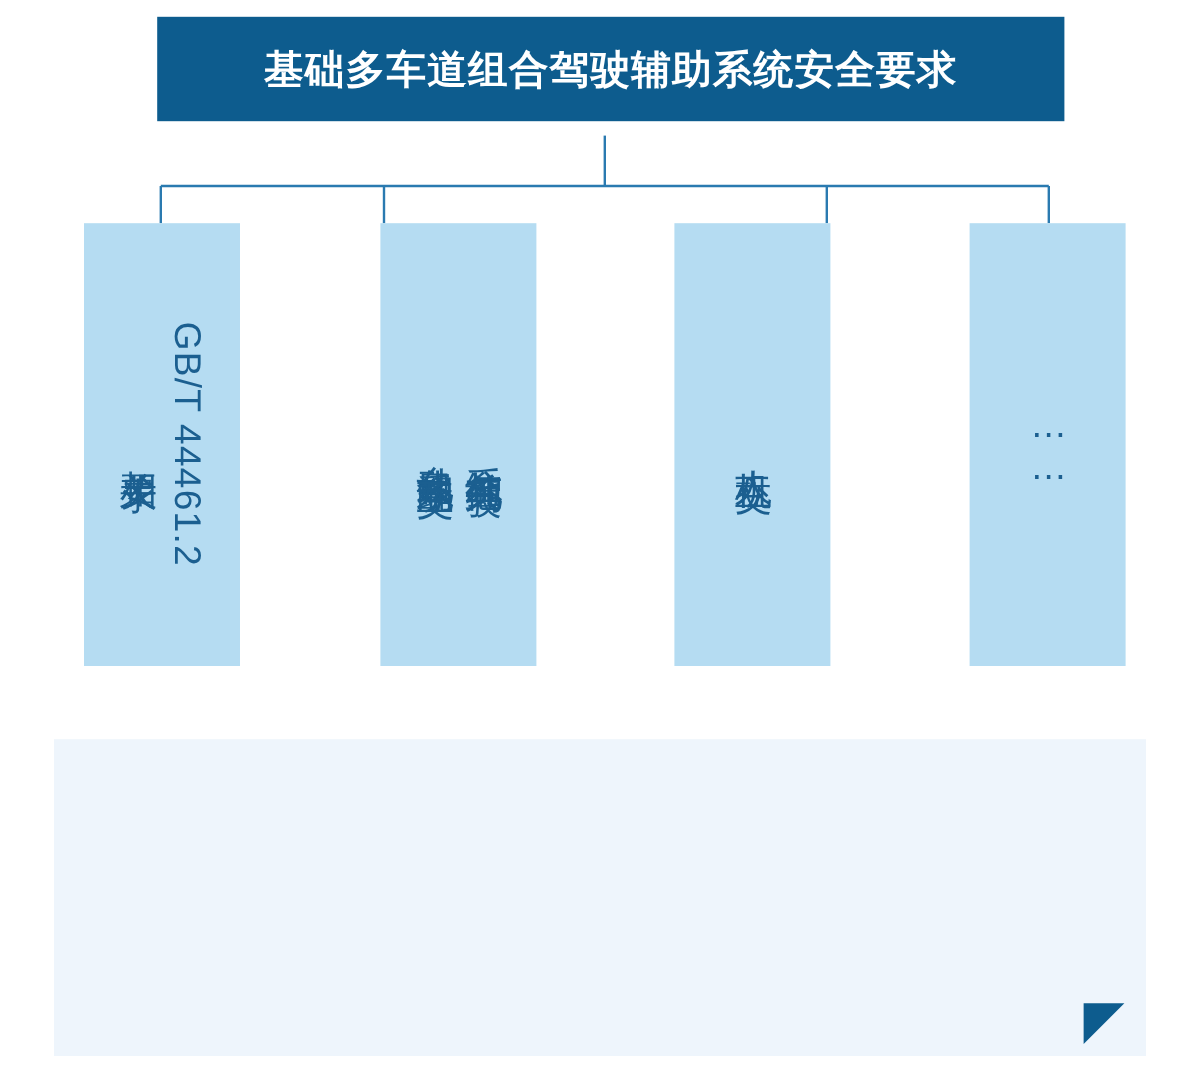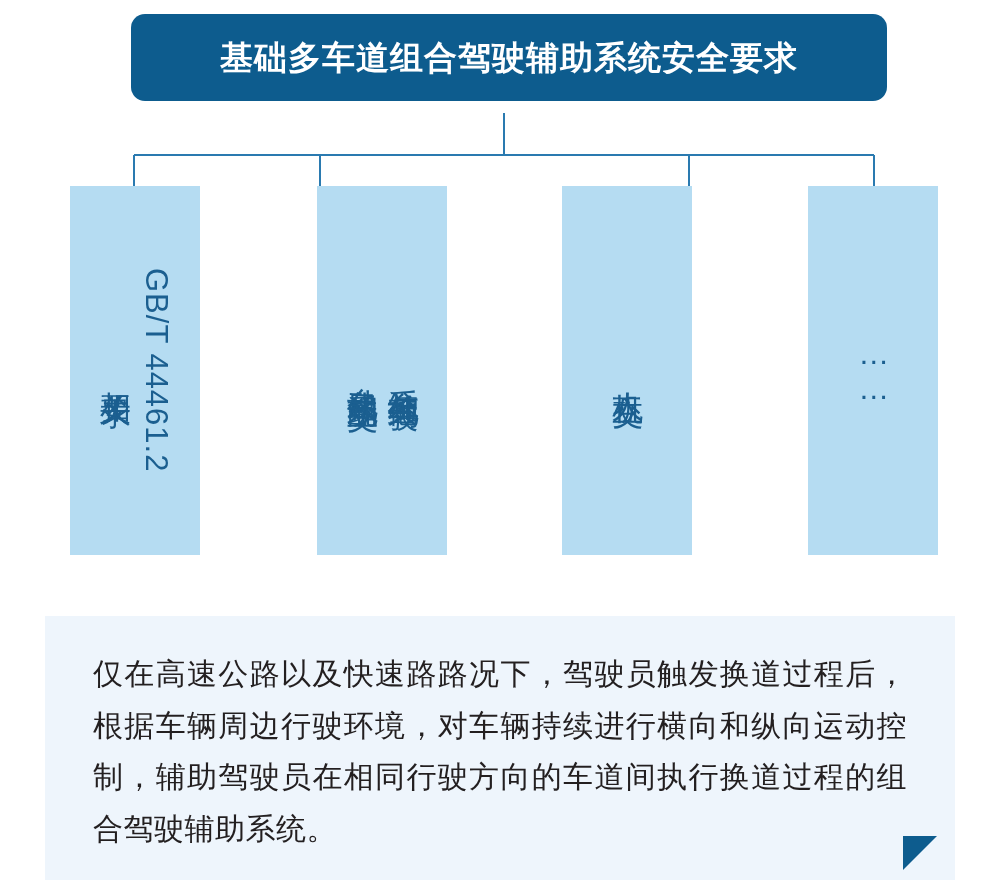--- a/index.html
+++ b/index.html
@@ -19,21 +19,20 @@
   #banner {
     position: absolute;
     left: 131px;
     top: 14px;
     width: 756px;
     height: 87px;
     background: #0d5c8e;
     display: flex;
     align-items: center;
     justify-content: center;
-    border-radius: 14px;
   }
   #banner-title {
     color: #ffffff;
     font-size: 33px;
     font-weight: bold;
     letter-spacing: 1px;
     line-height: 1;
     white-space: nowrap;
   }
 
@@ -145,15 +144,14 @@
 
 <div class="cat-box" id="cat-box-2">
   <span class="cat-line">人机交互</span>
 </div>
 
 <div class="cat-box" id="cat-box-3">
   <span class="cat-line dots">……</span>
 </div>
 
 <div id="para-panel">
-  <p id="para-text">仅在高速公路以及快速路路况下，驾驶员触发换道过程后，根据车辆周边行驶环境，对车辆持续进行横向和纵向运动控制，辅助驾驶员在相同行驶方向的车道间执行换道过程的组合驾驶辅助系统。</p>
   <div id="corner-triangle"></div>
 </div>
 
 </body></html>

